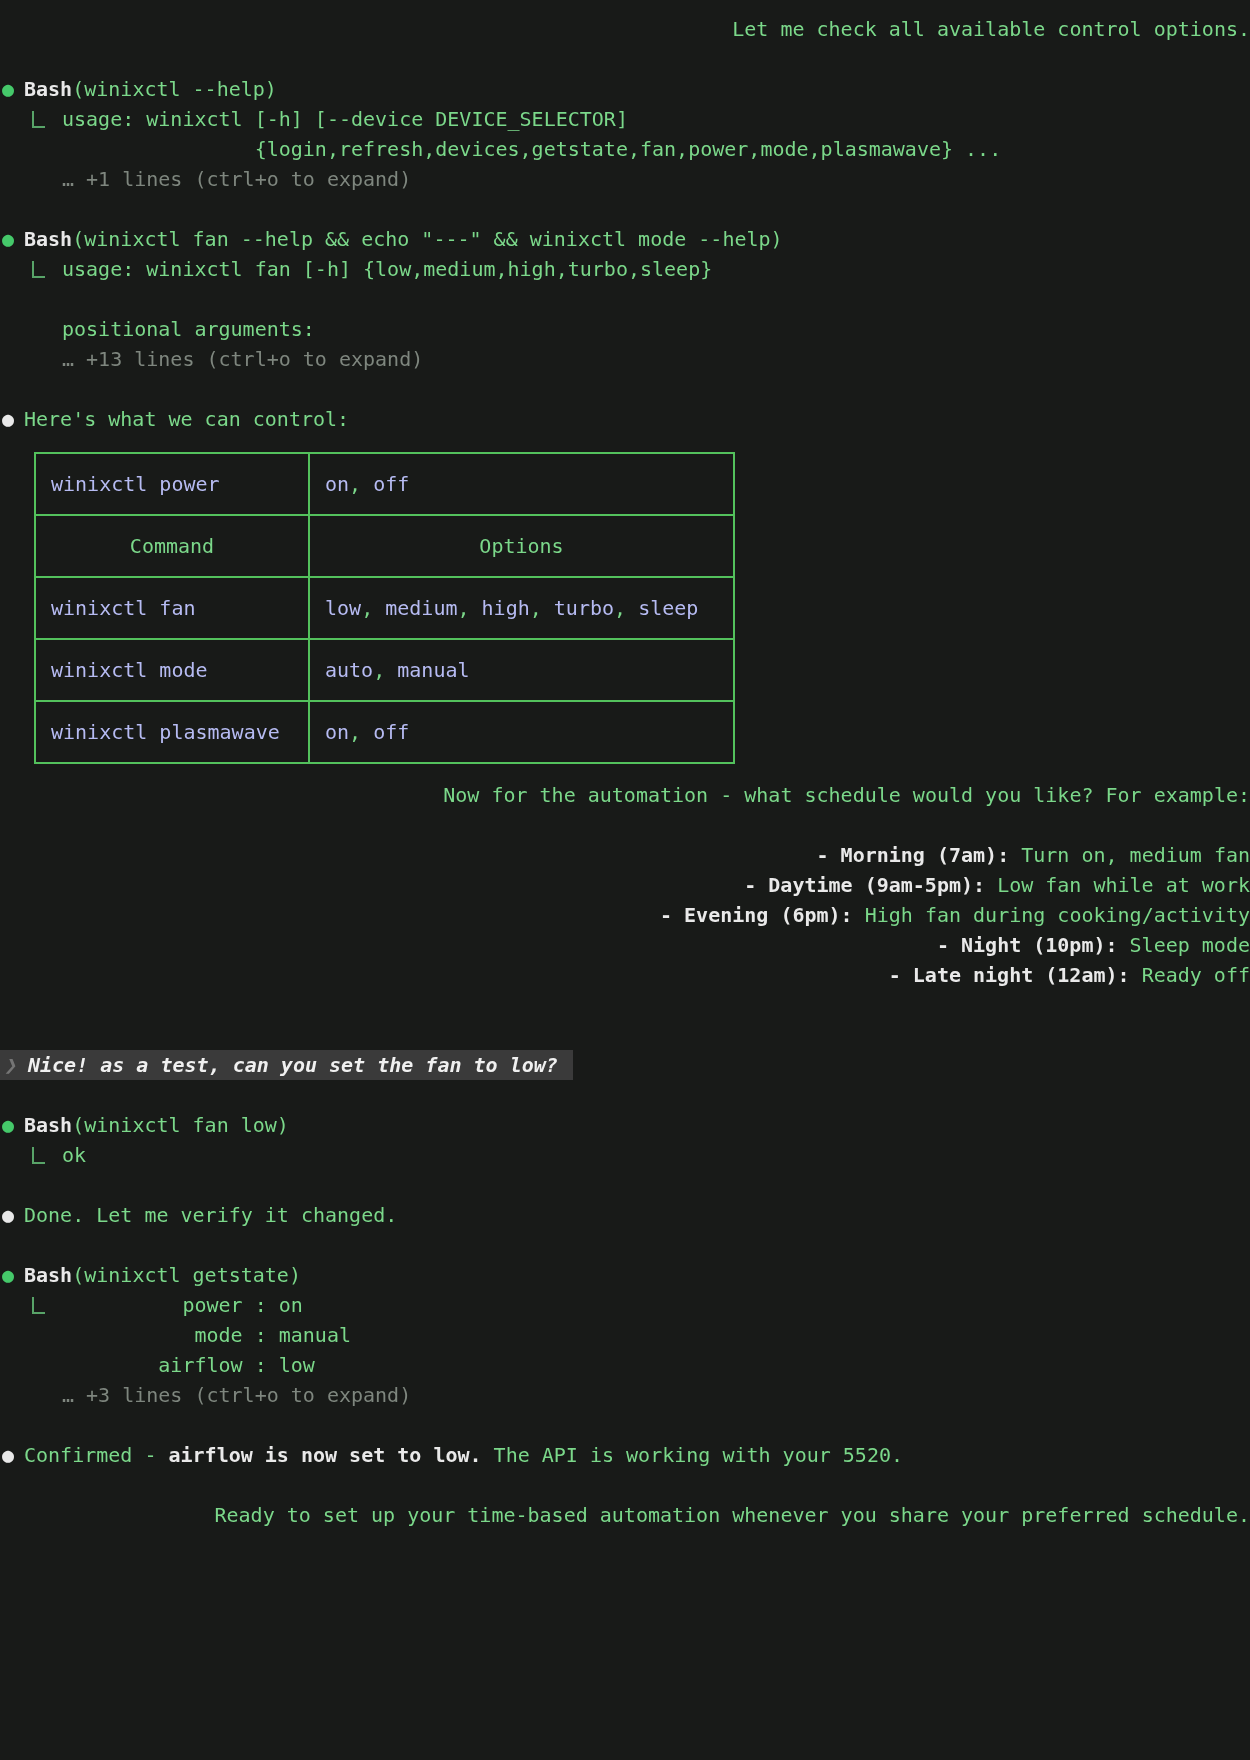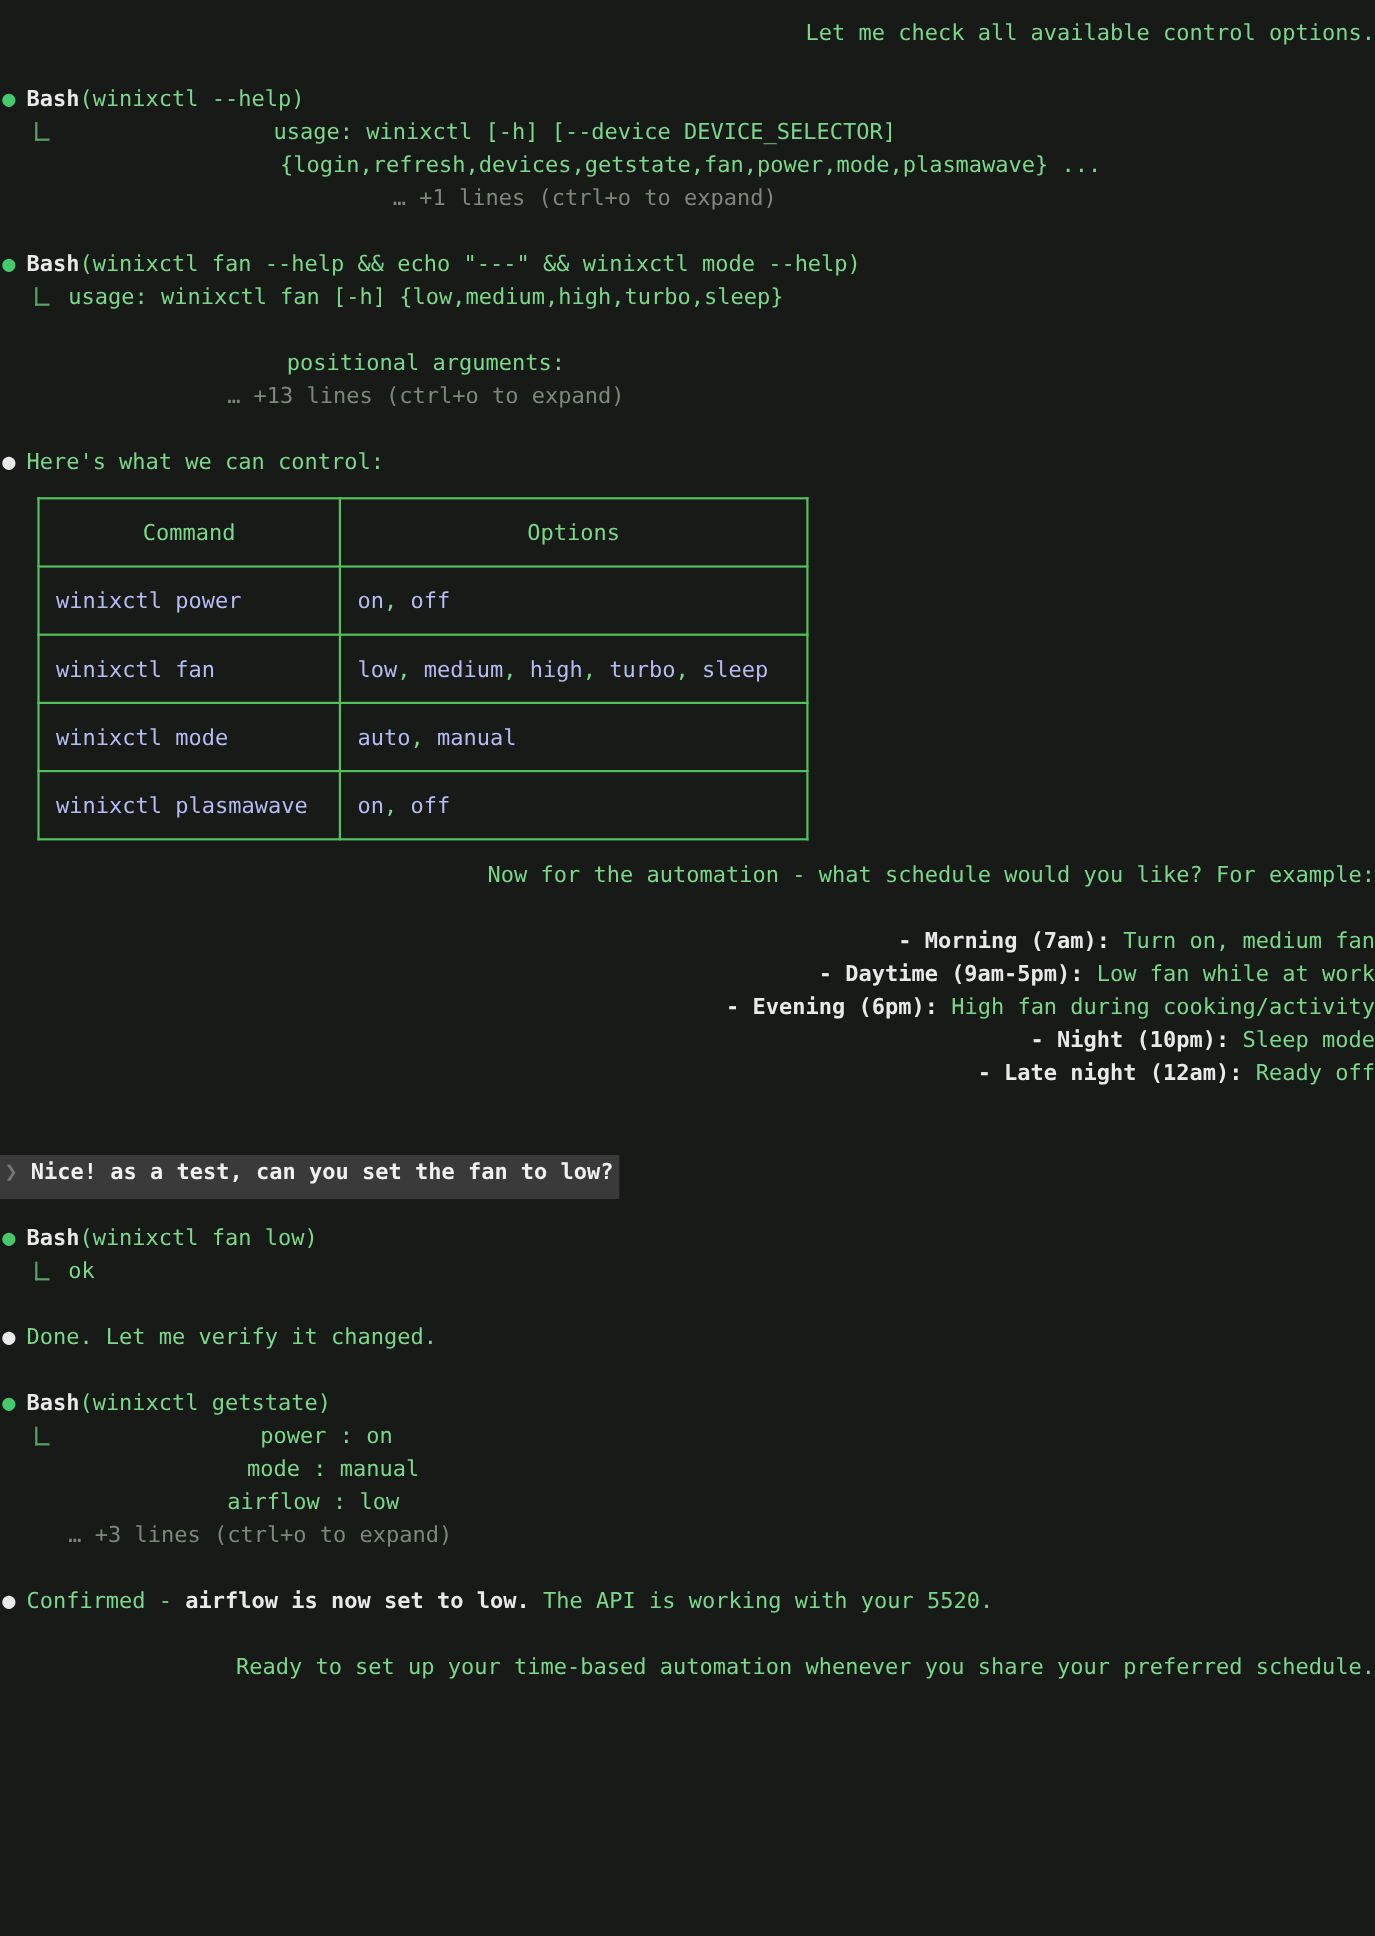--- a/index.html
+++ b/index.html
@@ -20,31 +20,31 @@
   .dim{color:#7e867e;}
   
   .brow{position:relative;min-height:30px;line-height:30px;padding-left:24px;white-space:pre;}
   .bullet{position:absolute;left:2px;top:0;width:20px;text-align:left;}
   .bullet.bgreen{color:#45c96a;}
   .bullet.bwhite{color:#e9e9e9;}
   
   .result{display:flex;align-items:flex-start;padding-left:32px;}
   .marker{width:30px;flex:0 0 30px;padding-top:5px;}
   .marker-glyph{display:inline-block;width:11px;height:15px;border-left:2px solid #58a468;border-bottom:2px solid #58a468;}
-  pre.rtext{margin:0;line-height:30px;font-family:inherit;font-size:inherit;white-space:pre;text-align:center;}
+  pre.rtext{margin:0;line-height:30px;font-family:inherit;font-size:inherit;white-space:pre;}
   
   table.ctrl{border-collapse:collapse;margin:18px 0 16px 34px;table-layout:fixed;width:699px;}
   table.ctrl th,table.ctrl td{border:2px solid #53c15c;height:58px;vertical-align:middle;}
   table.ctrl th{font-weight:400;color:#7bd88a;text-align:center;}
   table.ctrl td{padding-left:15px;color:#b6bbf2;text-align:left;}
   table.ctrl col.c1{width:274px;}
   table.ctrl col.c2{width:425px;}
   
   .user-line{margin:0;height:30px;line-height:30px;}
-  .user-band{display:inline-block;background:#3a3a3a;height:40px;padding-right:5px;white-space:pre;}
+  .user-band{display:inline-block;background:#3a3a3a;height:30px;padding-right:15px;white-space:pre;font-style:italic;}
   .chevron{display:inline-block;width:24px;padding-left:4px;color:#757575;}
   .utext{color:#f0f0f0;font-weight:700;}
 </style>
 </head>
 <body>
 
 <div class="wrap">
 
   <div class="line green">Let me check all available control options.</div>
   <div class="sp"></div>
@@ -70,26 +70,26 @@
 
   <div class="brow"><span class="bullet bwhite">●</span><span class="green">Here's what we can control:</span></div>
 
   <table class="ctrl">
     <colgroup>
         <col class="c1">
         <col class="c2">
       </colgroup>
     <tbody>
         <tr>
+      <td>winixctl power</td>
+      <td><span class="lav">on</span><span class="green">, </span><span class="lav">off</span></td>
+    </tr>
+    <tr>
       <th>Command</th>
       <th>Options</th>
-    </tr>
-    <tr>
-      <td>winixctl power</td>
-      <td><span class="lav">on</span><span class="green">, </span><span class="lav">off</span></td>
     </tr>
     <tr>
       <td>winixctl fan</td>
       <td><span class="lav">low</span><span class="green">, </span><span class="lav">medium</span><span class="green">, </span><span class="lav">high</span><span class="green">, </span><span class="lav">turbo</span><span class="green">, </span><span class="lav">sleep</span></td>
     </tr>
     <tr>
       <td>winixctl mode</td>
       <td><span class="lav">auto</span><span class="green">, </span><span class="lav">manual</span></td>
     </tr>
     <tr>

